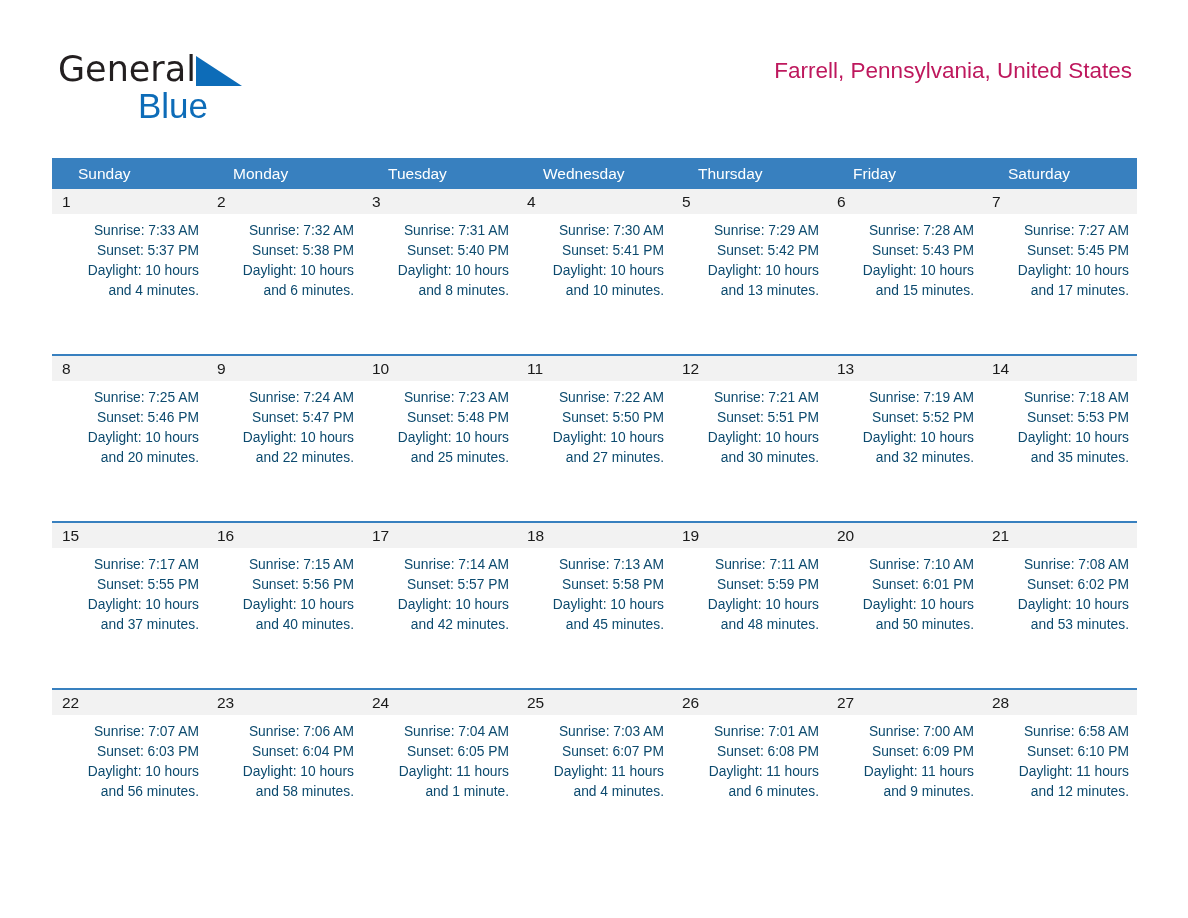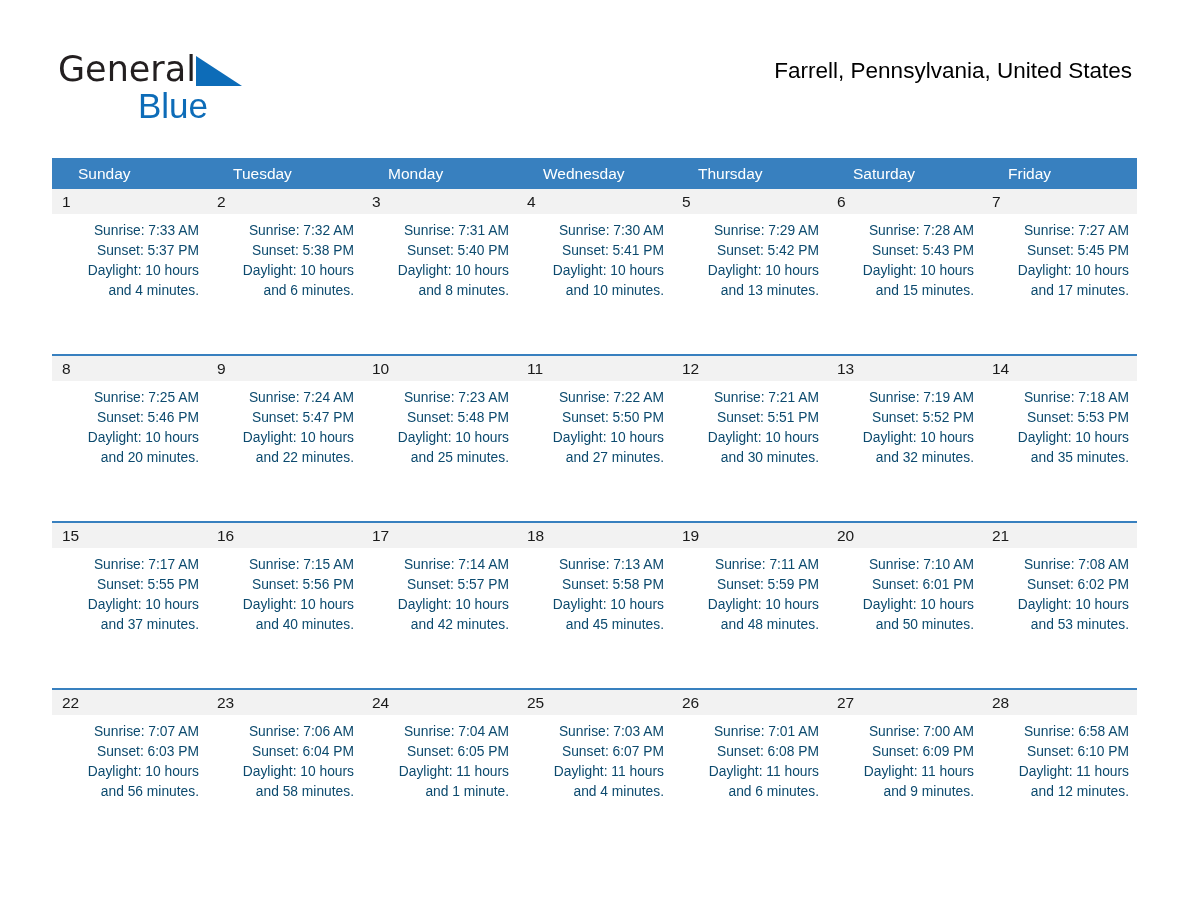--- a/index.html
+++ b/index.html
@@ -79,21 +79,21 @@
     font-size: 41px;
     font-weight: 400;
     color: #1a1a1a;
     letter-spacing: 0.2px;
     line-height: 1.12;
     white-space: nowrap;
   }
   .cal-subtitle {
     font-size: 22.5px;
     font-weight: 400;
-    color: #000000;
+    color: #be185d;
     margin-top: 12px;
     white-space: nowrap;
   }
 
   
   .calendar {
     position: absolute;
     left: 52px;
     top: 158px;
     width: 1085px;
@@ -165,26 +165,26 @@
     <div class="title-block">
       <div class="cal-subtitle">Farrell, Pennsylvania, United States</div>
     </div>
 
   </div>
 
   <div class="calendar">
 
     <div class="weekday-row">
       <div class="weekday-cell">Sunday</div>
+      <div class="weekday-cell">Monday</div>
       <div class="weekday-cell">Tuesday</div>
-      <div class="weekday-cell">Monday</div>
       <div class="weekday-cell">Wednesday</div>
       <div class="weekday-cell">Thursday</div>
+      <div class="weekday-cell">Friday</div>
       <div class="weekday-cell">Saturday</div>
-      <div class="weekday-cell">Friday</div>
     </div>
 
     <div class="week-row first">
       <div class="day-cell">
         <div class="day-number-band">
             <span class="day-number">1</span>
           </div>
         <div class="day-info">
           <div>Sunrise: 7:33 AM</div>
           <div>Sunset: 5:37 PM</div>

